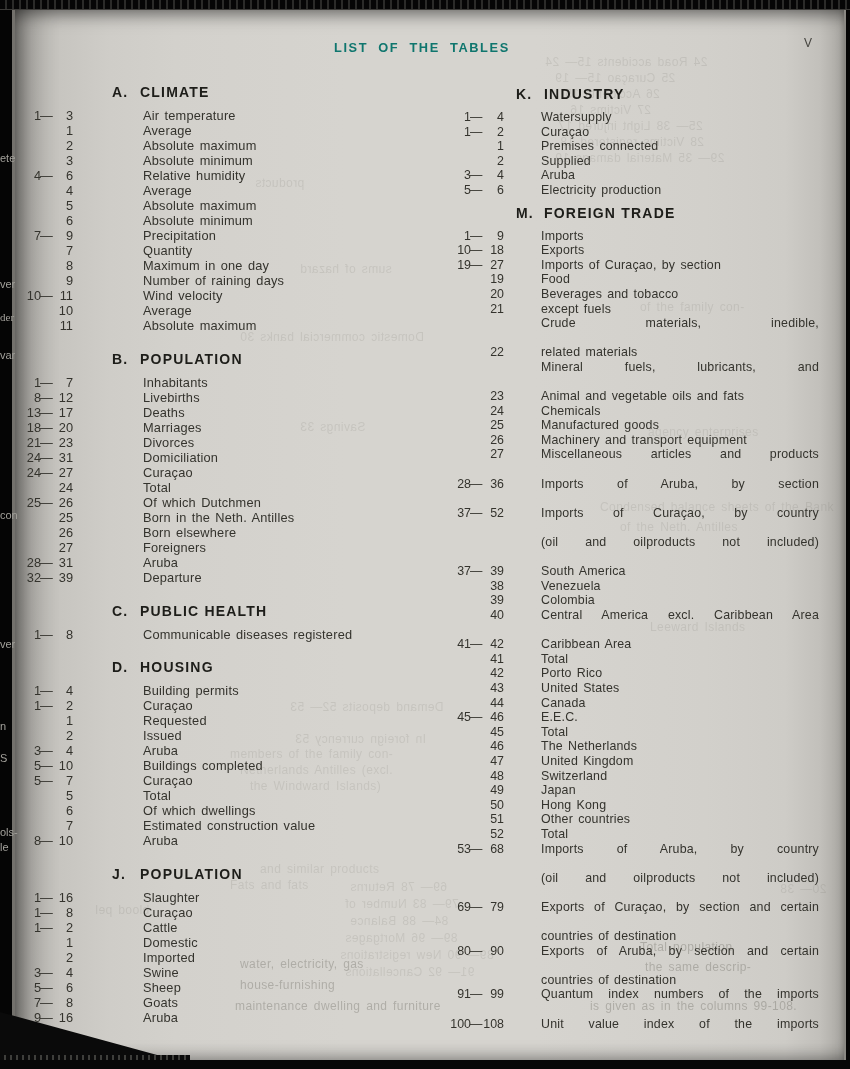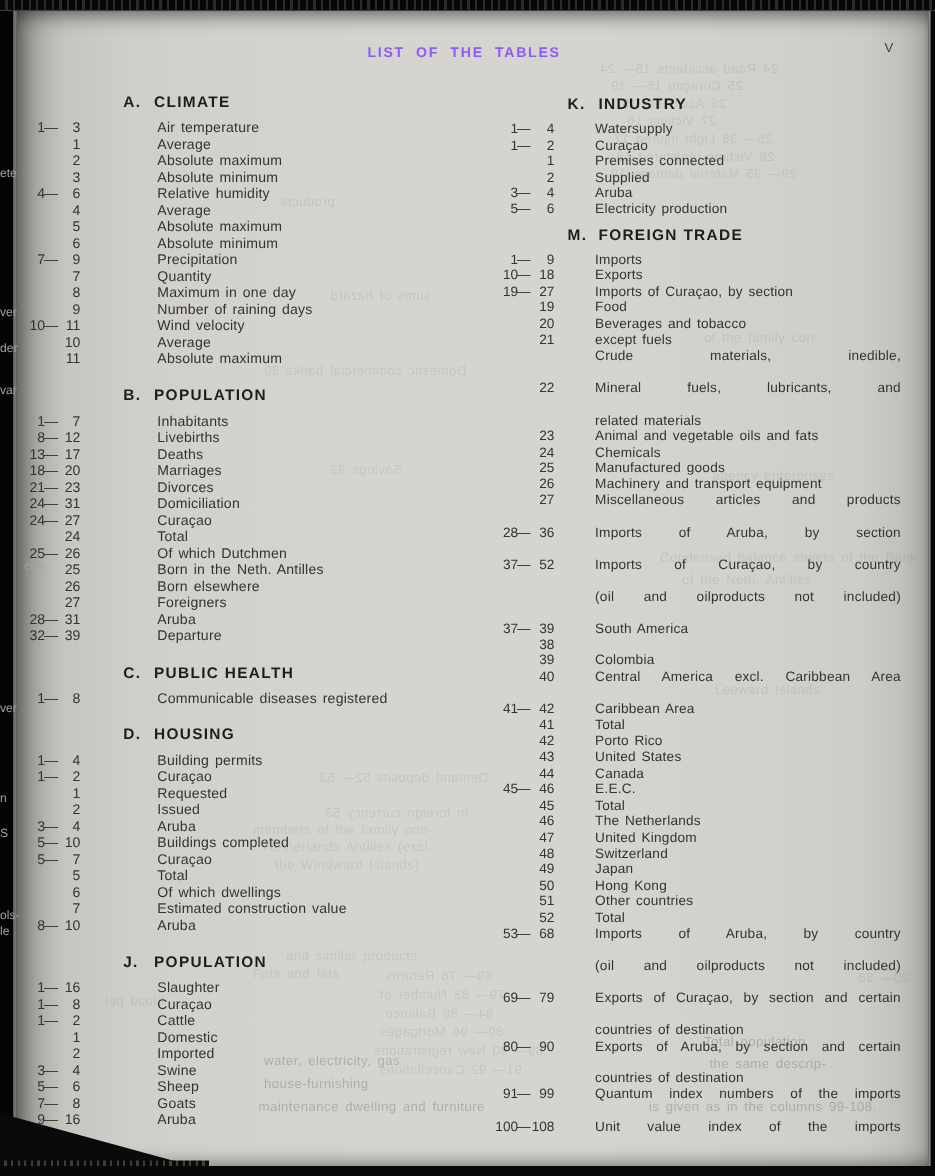--- a/index.html
+++ b/index.html
@@ -11,21 +11,21 @@
     border-bottom:1px solid #3c3b38;}
   
   #page{position:absolute;left:12px;top:9px;right:4px;bottom:9px;z-index:1;
     background:linear-gradient(90deg,#a09e99 0px,#b9b7b2 16px,#c7c5c0 45px,#cfcdc8 95px,
       #d3d1cc 160px,#d6d4cf 330px,#d6d4cf 520px,#d2d0cb 690px,#ceccc7 770px,
       #c2c0bb 805px,#aeaca7 824px,#8f8d88 834px);
     border-left:3px solid #73716c;border-right:2px solid #8a8883;
     box-shadow:inset 0 14px 18px -10px rgba(0,0,0,.55),inset 0 -12px 16px -10px rgba(0,0,0,.4),
       inset 28px 0 34px -22px rgba(0,0,0,.45);}
   #title{position:absolute;left:334px;top:40px;z-index:4;font-size:12.8px;font-weight:bold;
-    letter-spacing:1.6px;word-spacing:5px;color:#8b5cf6;}
+    letter-spacing:1.6px;word-spacing:5px;color:#0f766e;}
   #page-number{position:absolute;left:804px;top:36px;z-index:4;font-size:12px;color:#45443f;}
   
   .col{position:absolute;top:75px;z-index:4;color:#34332d;}
   #col-left{left:17px;width:420px;--c1:24px;--cd:13px;--c2:19px;--lp:70px;--lh:15px;font-size:12.8px;}
   #col-right{left:445px;width:382px;--c1:26px;--cd:12px;--c2:21px;--lp:37px;--lh:14.6px;font-size:12.4px;}
   .sec-A{margin-top:9px}.sec-B{margin-top:18px}.sec-C{margin-top:18px}
   .sec-D{margin-top:17px}.sec-J{margin-top:18px}
   .sec-K{margin-top:11px}.sec-M{margin-top:7px}.sec-N{margin-top:17px}
   .heading{display:flex;font-weight:bold;font-size:14px;letter-spacing:1.2px;
     color:#1d1d19;line-height:16px;}
@@ -656,22 +656,22 @@
             <div class="label">
               <div class="line">except fuels</div>
               <div class="line just">Crude materials, inedible,</div>
             </div>
           </div>
           <div class="row">
             <span class="num from"></span>
             <span class="dash"></span>
             <span class="num to">22</span>
             <div class="label">
+              <div class="line">related materials</div>
               <div class="line just">Mineral fuels, lubricants, and</div>
-              <div class="line">related materials</div>
             </div>
           </div>
           <div class="row">
             <span class="num from"></span>
             <span class="dash"></span>
             <span class="num to">23</span>
             <div class="label">
               <div class="line">Animal and vegetable oils and fats</div>
             </div>
           </div>
@@ -729,20 +729,23 @@
             <span class="dash">—</span>
             <span class="num to">39</span>
             <div class="label">
               <div class="line">South America</div>
             </div>
           </div>
           <div class="row">
             <span class="num from"></span>
             <span class="dash"></span>
             <span class="num to">38</span>
+            <div class="label">
+              <div class="line">Venezuela</div>
+            </div>
           </div>
           <div class="row">
             <span class="num from"></span>
             <span class="dash"></span>
             <span class="num to">39</span>
             <div class="label">
               <div class="line">Colombia</div>
             </div>
           </div>
           <div class="row">
@@ -915,21 +918,21 @@
           <span class="h-letter">N.</span>
           <span class="h-title">TRAFFIC AND TRANSPORT</span>
         </div>
       </section>
     </div>
   <div id="corner-shadow"></div>
   <div id="bottom-ticks"></div>
   <div id="bottom-edge"></div>
 <div class="edge-frag" style="top: 152px;">ete</div>
     <div class="edge-frag" style="top: 278px;">ver</div>
-    <div class="edge-frag" style="top: 311px;">der</div>
+    <div class="edge-frag" style="top: 311px; font-family: Liberation Serif, serif;">der</div>
     <div class="edge-frag" style="top: 349px;">var</div>
-    <div class="edge-frag" style="top: 509px; padding-left: 22px;">con</div>
+    <div class="edge-frag" style="top: 509px;">con</div>
     <div class="edge-frag" style="top: 638px;">ver</div>
     <div class="edge-frag" style="top: 720px;">n</div>
     <div class="edge-frag" style="top: 752px;">S</div>
     <div class="edge-frag" style="top: 826px;">ols-</div>
     <div class="edge-frag" style="top: 841px;">le</div>
   </div>
 
 </body></html>

